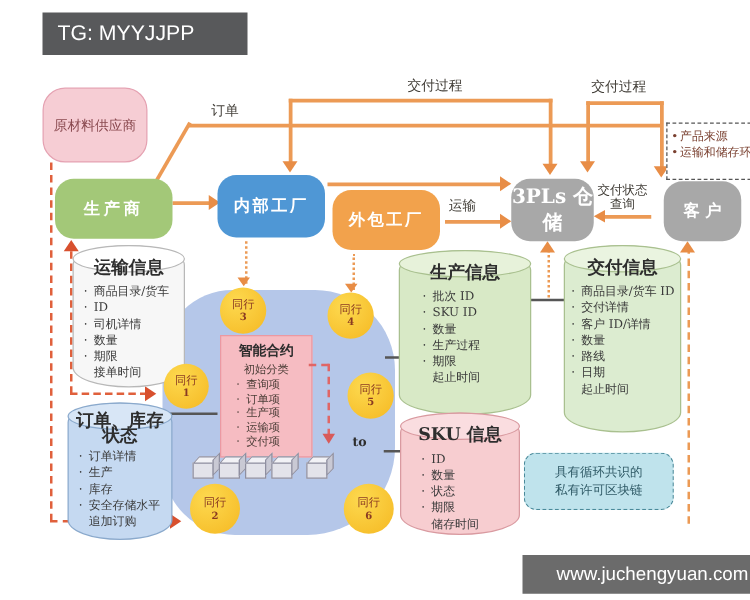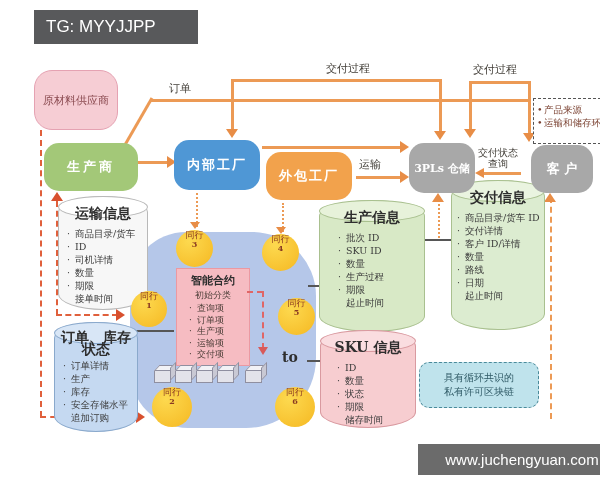--- a/index.html
+++ b/index.html
@@ -32,21 +32,21 @@
   .dashv{width:0;border-left:2px dashed #ec9a55;z-index:1;}
   .railv{width:0;border-left:2px dashed #e0603c;z-index:1;}
   .railh{height:0;border-top:2px dashed #e0603c;z-index:1;}
   .railtr{width:0;height:0;border-top:6px solid transparent;border-bottom:6px solid transparent;border-left:9px solid #d8502e;z-index:1;}
   .railtu{width:0;height:0;border-left:6px solid transparent;border-right:6px solid transparent;border-bottom:9px solid #d8502e;z-index:1;}
   .lbl{font-size:11px;color:#44403a;z-index:4;white-space:nowrap;}
   
   #blob{left:104px;top:232px;width:186px;height:196px;background:#b5c7e9;
         border-radius:56px 64px 70px 58px;z-index:1;}
   .peer{border-radius:50%;background:radial-gradient(circle at 35% 30%,#fdd94f,#f5b822);
-        display:flex;flex-direction:column;align-items:center;justify-content:flex-start;
+        display:flex;flex-direction:column;align-items:center;justify-content:center;
         color:#8a3a22;z-index:3;}
   .peer .pl{font-size:9px;line-height:10px;}
   .peer .pn{font-size:8px;font-weight:bold;line-height:9px;}
   #sc-box{left:150px;top:268px;width:72px;height:96px;background:#f6bcc2;border:1px solid #eb99a2;z-index:2;}
   #sc-box .sct{font-size:11px;font-weight:bold;color:#2e2e2e;text-align:center;margin-top:4px;}
   #sc-box .scs{font-size:9px;color:#4a3c36;text-align:center;margin-top:1px;}
   #sc-box ul{margin:1px 0 0 0;padding:0 4px 0 20px;list-style:none;}
   #sc-box li{position:relative;font-size:9px;line-height:11.5px;color:#4a3c36;}
   #sc-box li::before{content:"·";position:absolute;left:-8px;}
   .scdash{z-index:2;}
@@ -125,21 +125,21 @@
 
   <div class="abs conn" style="left:105px;top:330px;width:43px;"></div>
   <div class="abs conn" style="left:282px;top:285px;width:16px;"></div>
   <div class="abs conn" style="left:397px;top:239px;width:30px;"></div>
   <div class="abs conn" style="left:281px;top:360px;width:17px;"></div>
 
   <div class="abs node" style="left:8px;top:70px;width:82px;height:58px;background:#f6cdd4;border:1px solid #e5a2b2;color:#8a4a50;font-size:11px;font-weight:normal;border-radius:18px;">原材料供应商</div>
   <div class="abs node" style="left:18px;top:143px;width:94px;height:48px;background:#a3c878;font-size:13px;letter-spacing:3px;">生产商</div>
   <div class="abs node" style="left:148px;top:140px;width:86px;height:50px;background:#4f97d5;font-size:13px;letter-spacing:2px;">内部工厂</div>
   <div class="abs node" style="left:240px;top:152px;width:86px;height:48px;background:#f2a24c;font-size:13px;letter-spacing:2px;">外包工厂</div>
-  <div class="abs node" style="left:383px;top:143px;width:66px;height:50px;background:#a8a8a8;font-size:11px;">3PLs 仓储</div>
+  <div class="abs node" style="left:383px;top:143px;width:66px;height:50px;background:#a8a8a8;font-size:16px;">3PLs 仓储</div>
   <div class="abs node" style="left:505px;top:145px;width:62px;height:48px;background:#a8a8a8;font-size:13px;">客 户</div>
 
   <div class="abs" id="annot">
     <div>产品来源</div>
     <div>运输和储存环境</div>
   </div>
 
   <div class="abs" id="blob"></div>
 
   <div class="abs" id="sc-box">
@@ -156,21 +156,21 @@
 
   <div class="abs scdash" style="left:221px;top:291px;width:16px;border-top:2px dashed #e06666;"></div>
   <div class="abs scdash" style="left:236px;top:291px;height:58px;border-left:2px dashed #e06666;"></div>
   <div class="abs" style="left:232px;top:347px;width:0;height:0;border-left:5px solid transparent;border-right:5px solid transparent;border-top:8px solid #d85a5a;z-index:2;"></div>
 
   <div class="cube" style="left:128px;top:370px;"></div>
   <div class="cube" style="left:149px;top:370px;"></div>
   <div class="cube" style="left:170px;top:370px;"></div>
   <div class="cube" style="left:191px;top:370px;"></div>
   <div class="cube" style="left:219px;top:370px;"></div>
-  <div class="abs" style="left:256px;top:349px;font-size:14px;font-weight:bold;color:#2e2e2e;z-index:2;">to</div>
+  <div class="abs" style="left:256px;top:349px;font-size:10px;font-weight:bold;color:#2e2e2e;z-index:2;">to</div>
 
   <div class="abs peer" style="left:105px;top:291px;width:36px;height:36px;">
     <span class="pl">同行</span>
     <span class="pn">1</span>
   </div>
   <div class="abs peer" style="left:126px;top:387px;width:40px;height:40px;">
     <span class="pl">同行</span>
     <span class="pn">2</span>
   </div>
   <div class="abs peer" style="left:150px;top:230px;width:37px;height:37px;">
@@ -219,21 +219,21 @@
     <ul style="padding-left:26px;">
       <li>批次 ID</li>
       <li>SKU ID</li>
       <li>数量</li>
       <li>生产过程</li>
       <li>期限</li>
       <li class="nb">起止时间</li>
     </ul>
   </div>
 
-  <div class="abs cyl" style="left:425px;top:180px;width:92px;height:148px;--bg:#dcecd0;--lid:#eaf4e0;--ln:#a9c08f;">
+  <div class="abs cyl" style="left:425px;top:196px;width:92px;height:148px;--bg:#dcecd0;--lid:#eaf4e0;--ln:#a9c08f;">
     <div class="ttl">交付信息</div>
     <ul style="padding-left:13px;">
       <li>商品目录/货车 ID</li>
       <li>交付详情</li>
       <li>客户 ID/详情</li>
       <li>数量</li>
       <li>路线</li>
       <li>日期</li>
       <li class="nb">起止时间</li>
     </ul>

